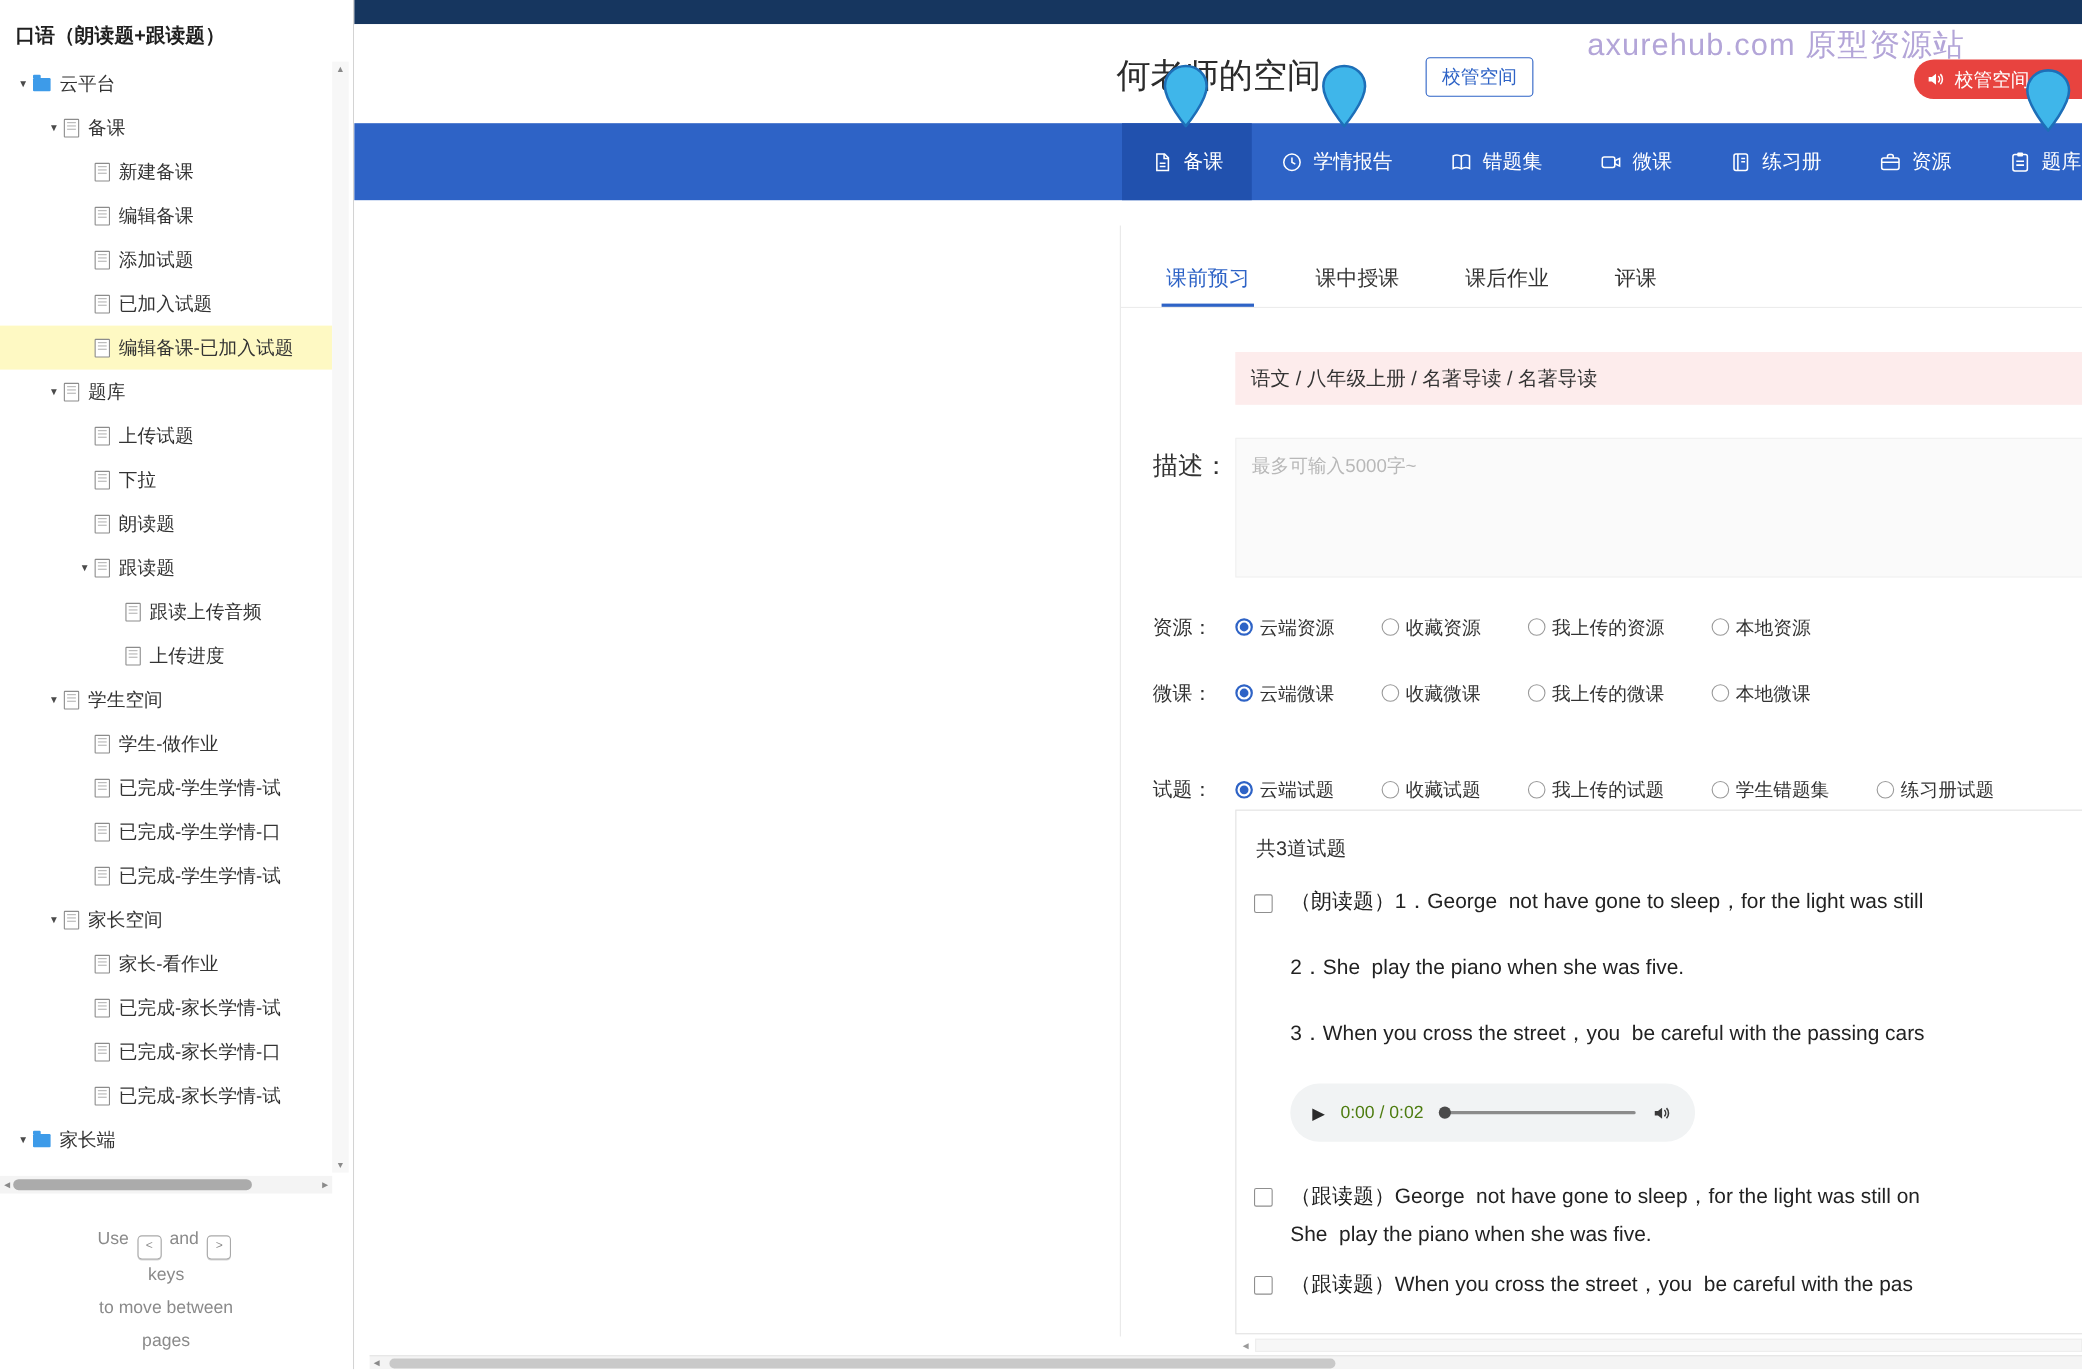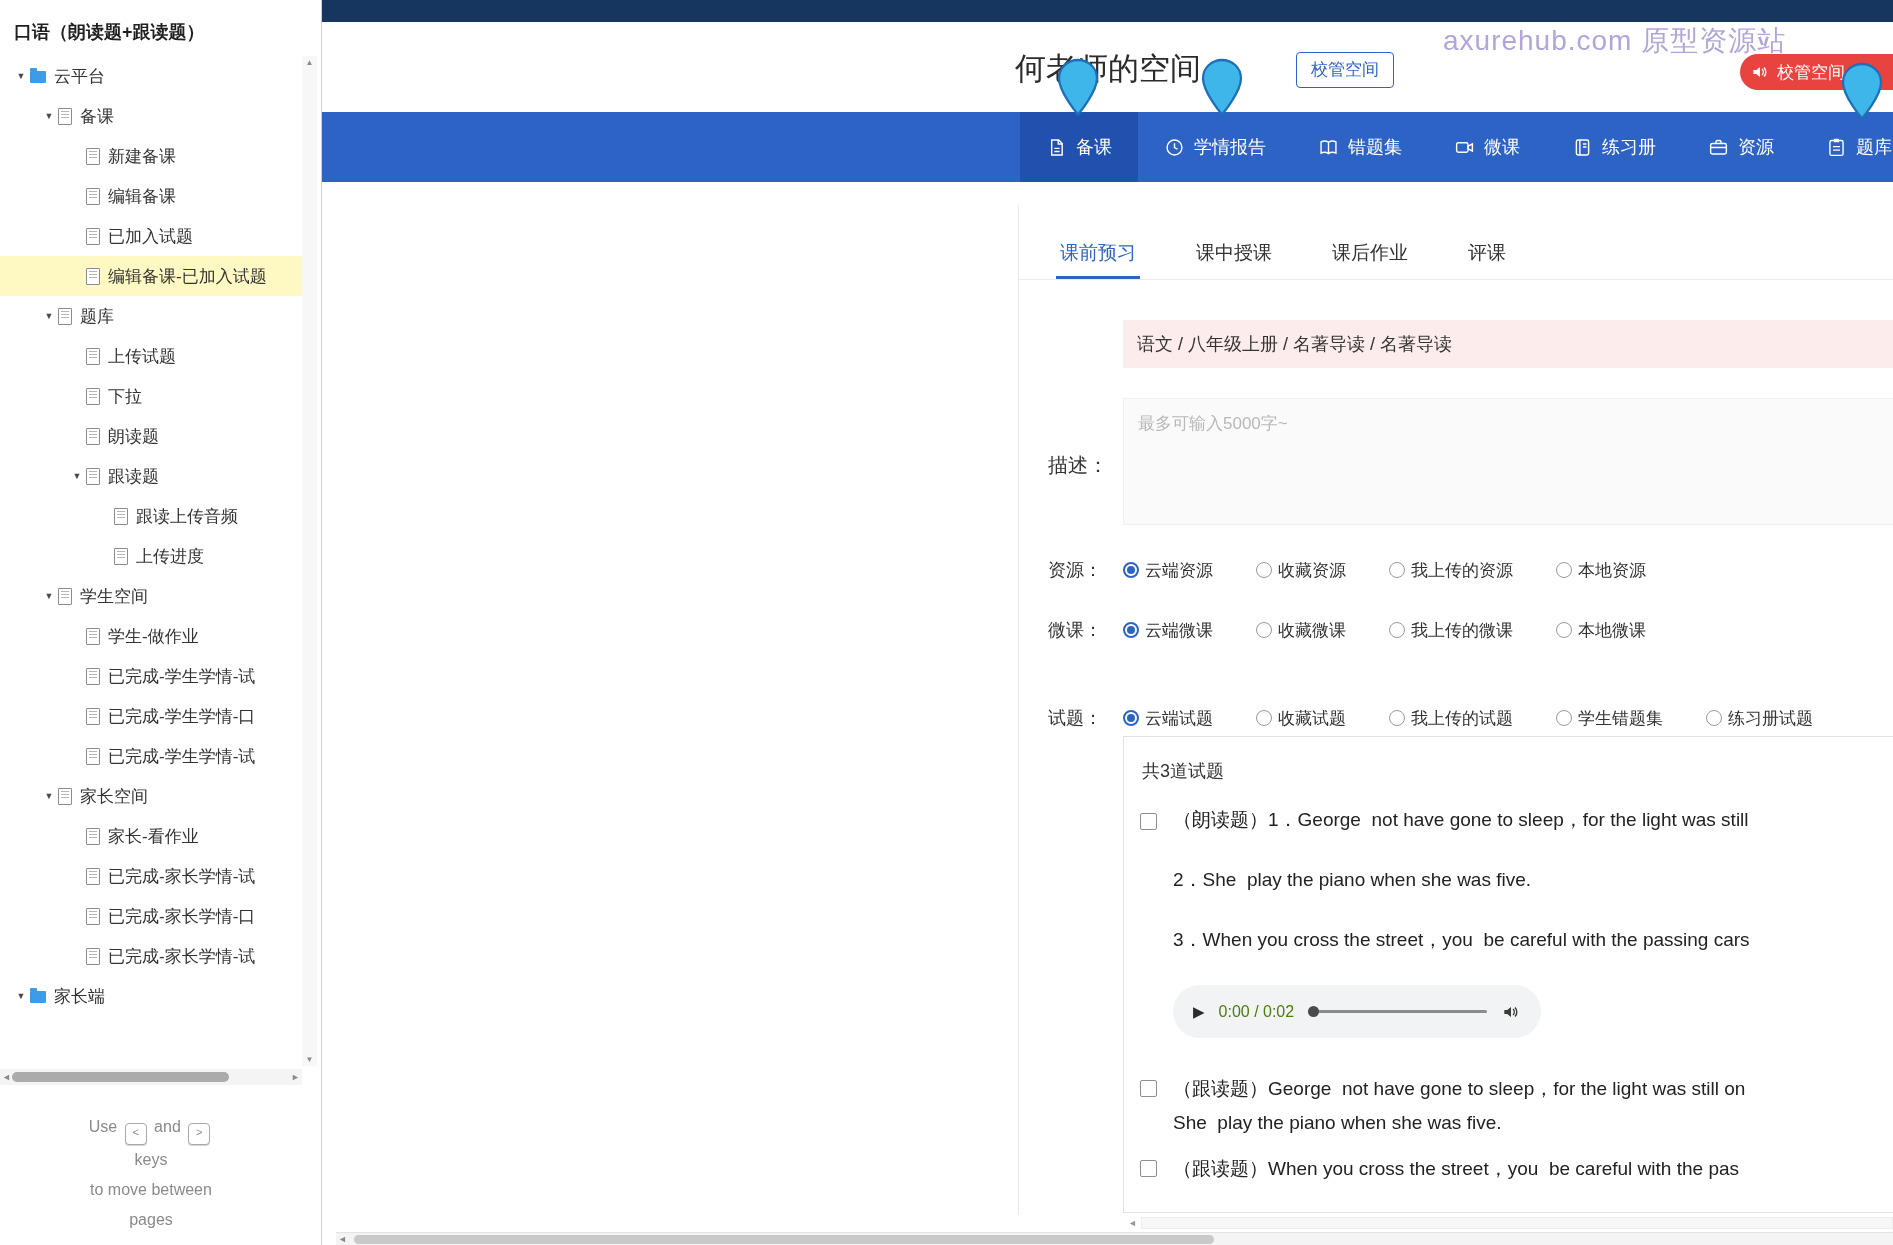--- a/index.html
+++ b/index.html
@@ -40,21 +40,21 @@
   .nav-item{display:flex;align-items:center;gap:9px;padding:0 26px;color:#fff;font-size:18px;cursor:pointer;white-space:nowrap;}
   .nav-item.active{background:#2151ae;}
   .nav-item svg{width:21px;height:21px;display:block;}
   .divider{position:absolute;left:696px;top:205px;width:1px;height:1010px;background:#e8e8e8;}
   .tabs{position:absolute;left:738px;top:226px;height:53px;display:flex;gap:60px;}
   .tab{display:flex;align-items:center;font-size:19px;color:#333;position:relative;cursor:pointer;white-space:nowrap;}
   .tab.active{color:#2e63c6;}
   .tab.active::after{content:'';position:absolute;left:-4px;right:-4px;bottom:0;height:3px;background:#2e63c6;}
   .tabs-border{position:absolute;left:697px;right:0;top:279px;height:1px;background:#ececec;}
   .banner{position:absolute;left:801px;top:320px;width:860px;height:48px;background:#fdecec;line-height:48px;font-size:18px;color:#333;padding-left:14px;box-sizing:border-box;white-space:nowrap;}
-  .lbl-desc{position:absolute;left:726px;top:408px;font-size:20px;color:#333;margin-top:44px;}
+  .lbl-desc{position:absolute;left:726px;top:408px;font-size:23px;color:#333;}
   .desc-box{position:absolute;left:801px;top:398px;width:860px;height:127px;background:#fafafa;border:1px solid #f0f0f0;box-sizing:border-box;cursor:text;}
   .desc-box .ph{display:block;padding:13px 14px;font-size:17px;color:#b8b8b8;}
   .form-row{position:absolute;left:726px;display:flex;align-items:center;height:24px;}
   .form-row:nth-of-type(1){top:558px;} .form-row:nth-of-type(2){top:618px;} .form-row:nth-of-type(3){top:678px;margin-top:28px;}
   .row-label{width:75px;font-size:18px;color:#333;flex:none;}
   .opts{display:flex;gap:43px;}
   .opt{display:flex;align-items:center;gap:6px;font-size:17px;color:#333;cursor:pointer;white-space:nowrap;}
   .radio{width:16px;height:16px;border:1px solid #9a9a9a;border-radius:50%;box-sizing:border-box;background:#fff;flex:none;position:relative;}
   .radio.checked{border:2px solid #2e63c6;}
   .radio.checked::after{content:'';position:absolute;inset:2px;background:#2e63c6;border-radius:50%;}
@@ -122,20 +122,29 @@
           </span>
           <span class="tree-label">编辑备课</span>
         </div>
         <div class="tree-row" style="padding-left: 68px;">
           <span class="tree-arrow"></span>
           <span class="icon-page">
             <i></i>
             <i></i>
             <i></i>
           </span>
+          <span class="tree-label">添加试题</span>
+        </div>
+        <div class="tree-row" style="padding-left: 68px;">
+          <span class="tree-arrow"></span>
+          <span class="icon-page">
+            <i></i>
+            <i></i>
+            <i></i>
+          </span>
           <span class="tree-label">已加入试题</span>
         </div>
         <div class="tree-row selected" style="padding-left: 68px;">
           <span class="tree-arrow"></span>
           <span class="icon-page">
             <i></i>
             <i></i>
             <i></i>
           </span>
           <span class="tree-label">编辑备课-已加入试题</span>

